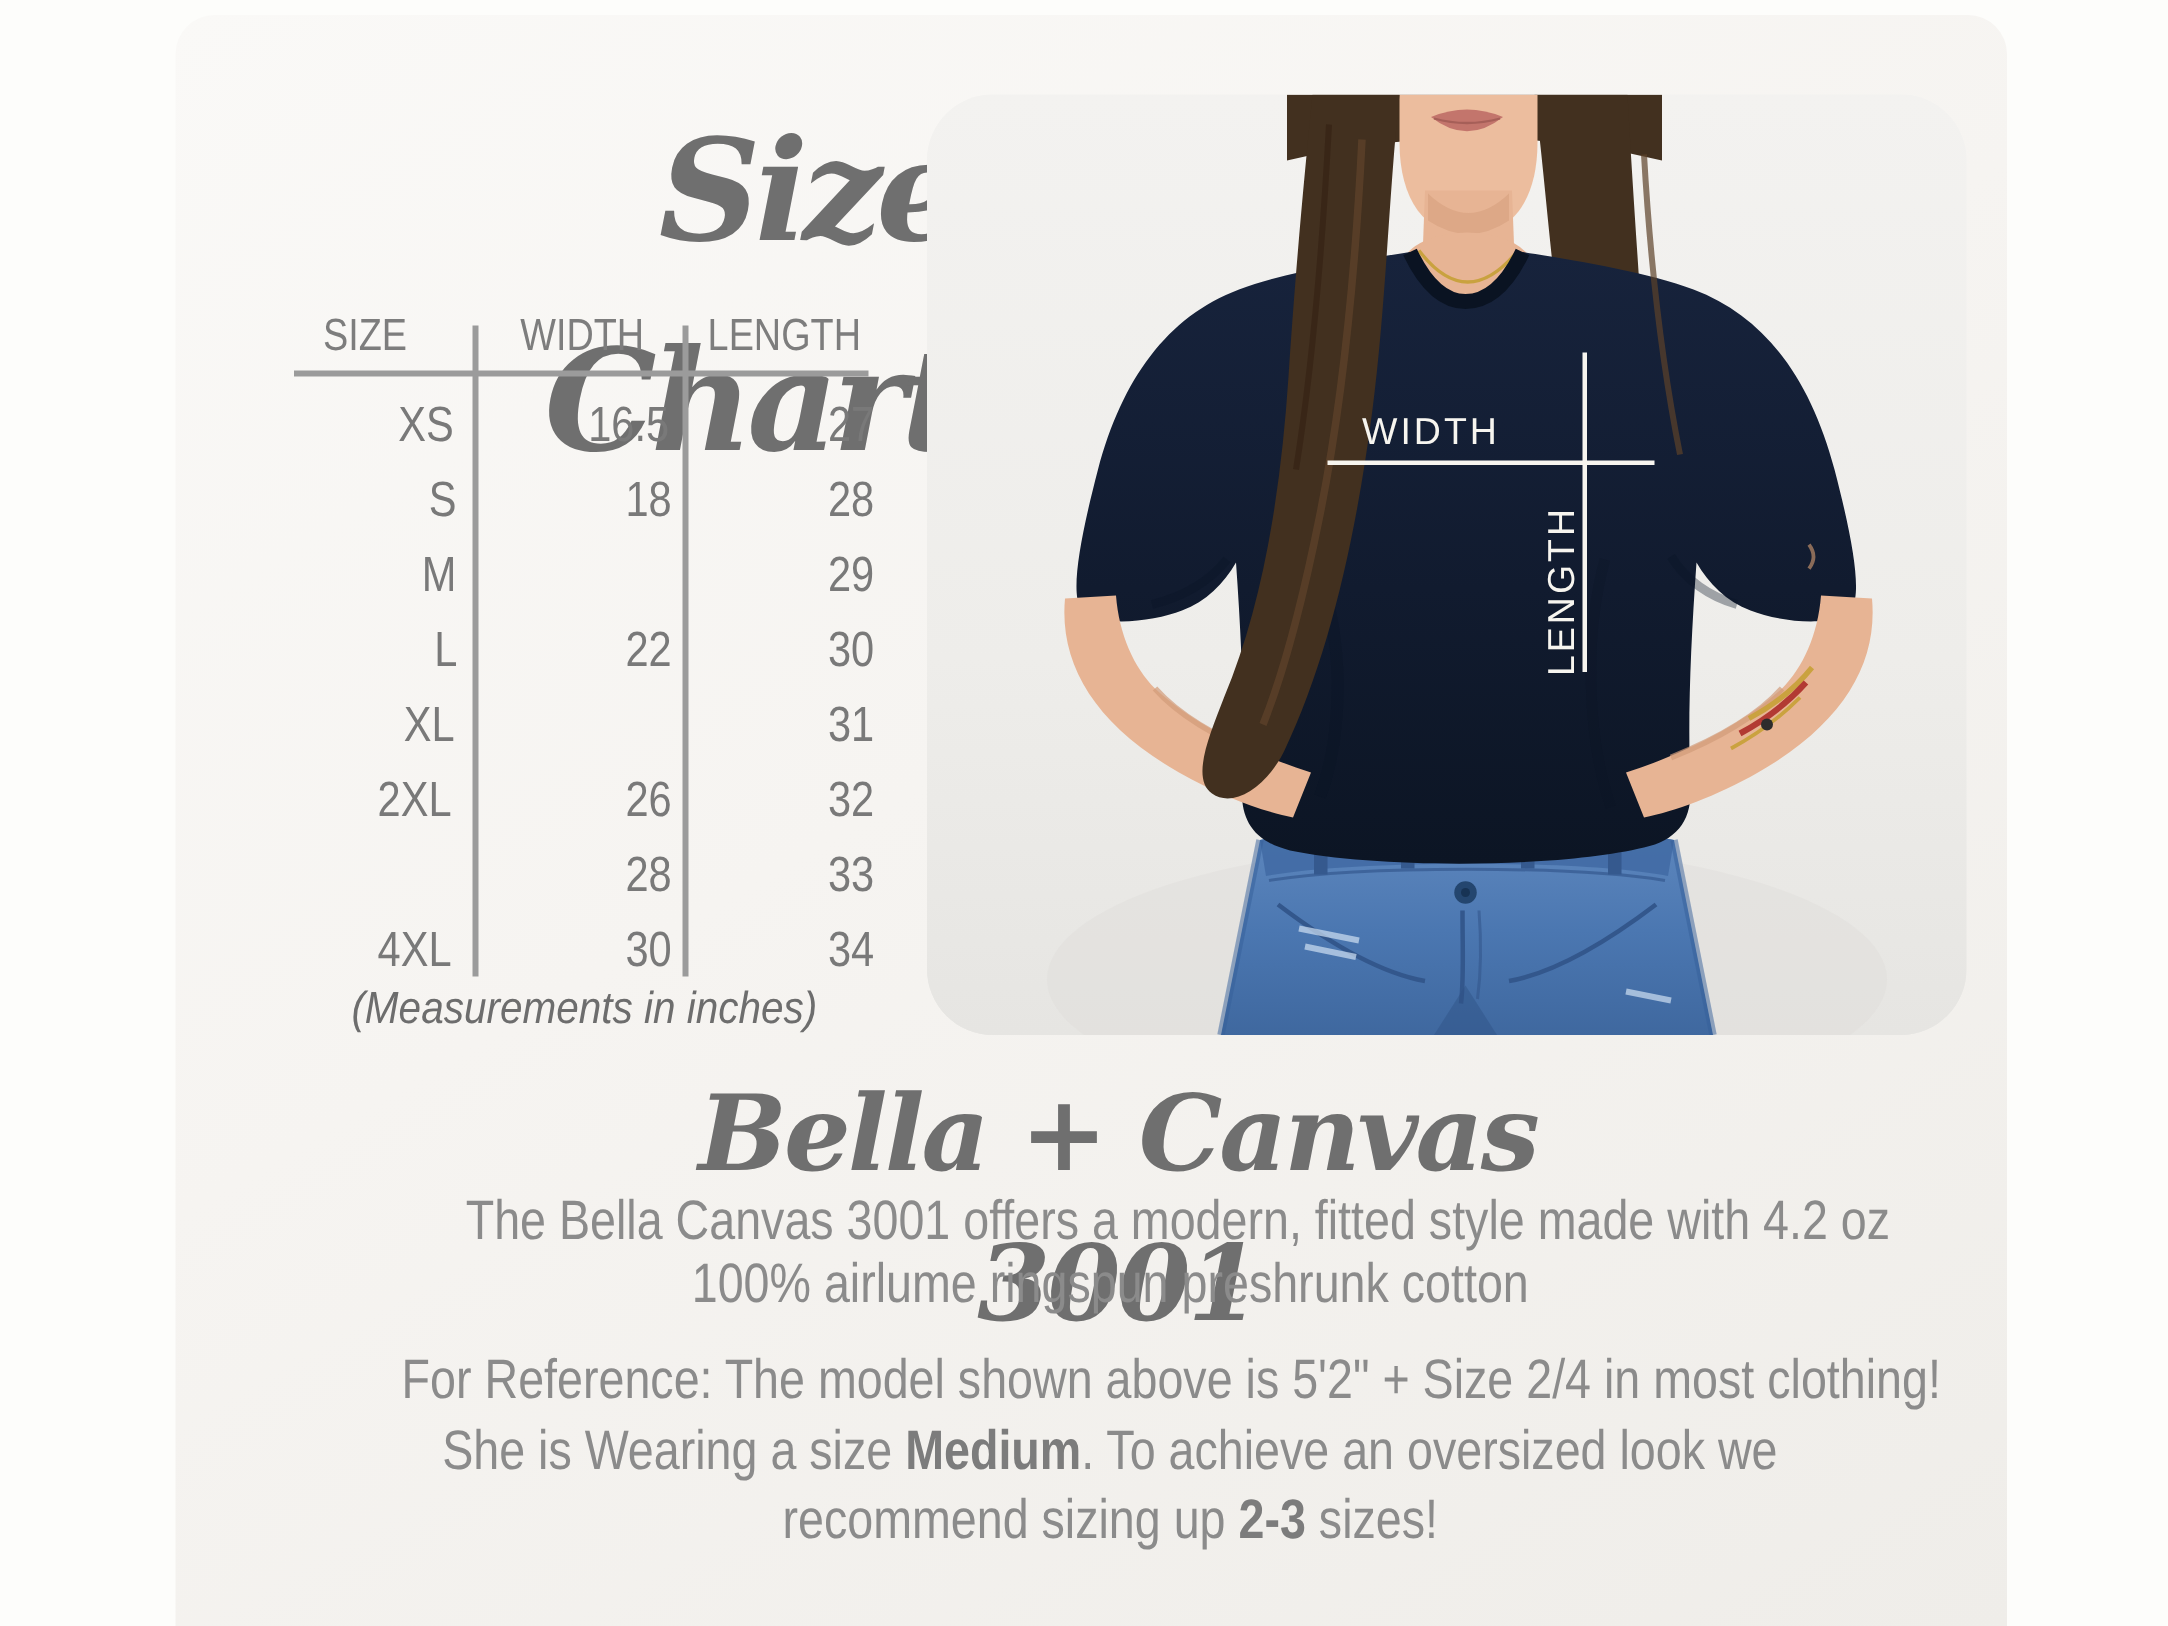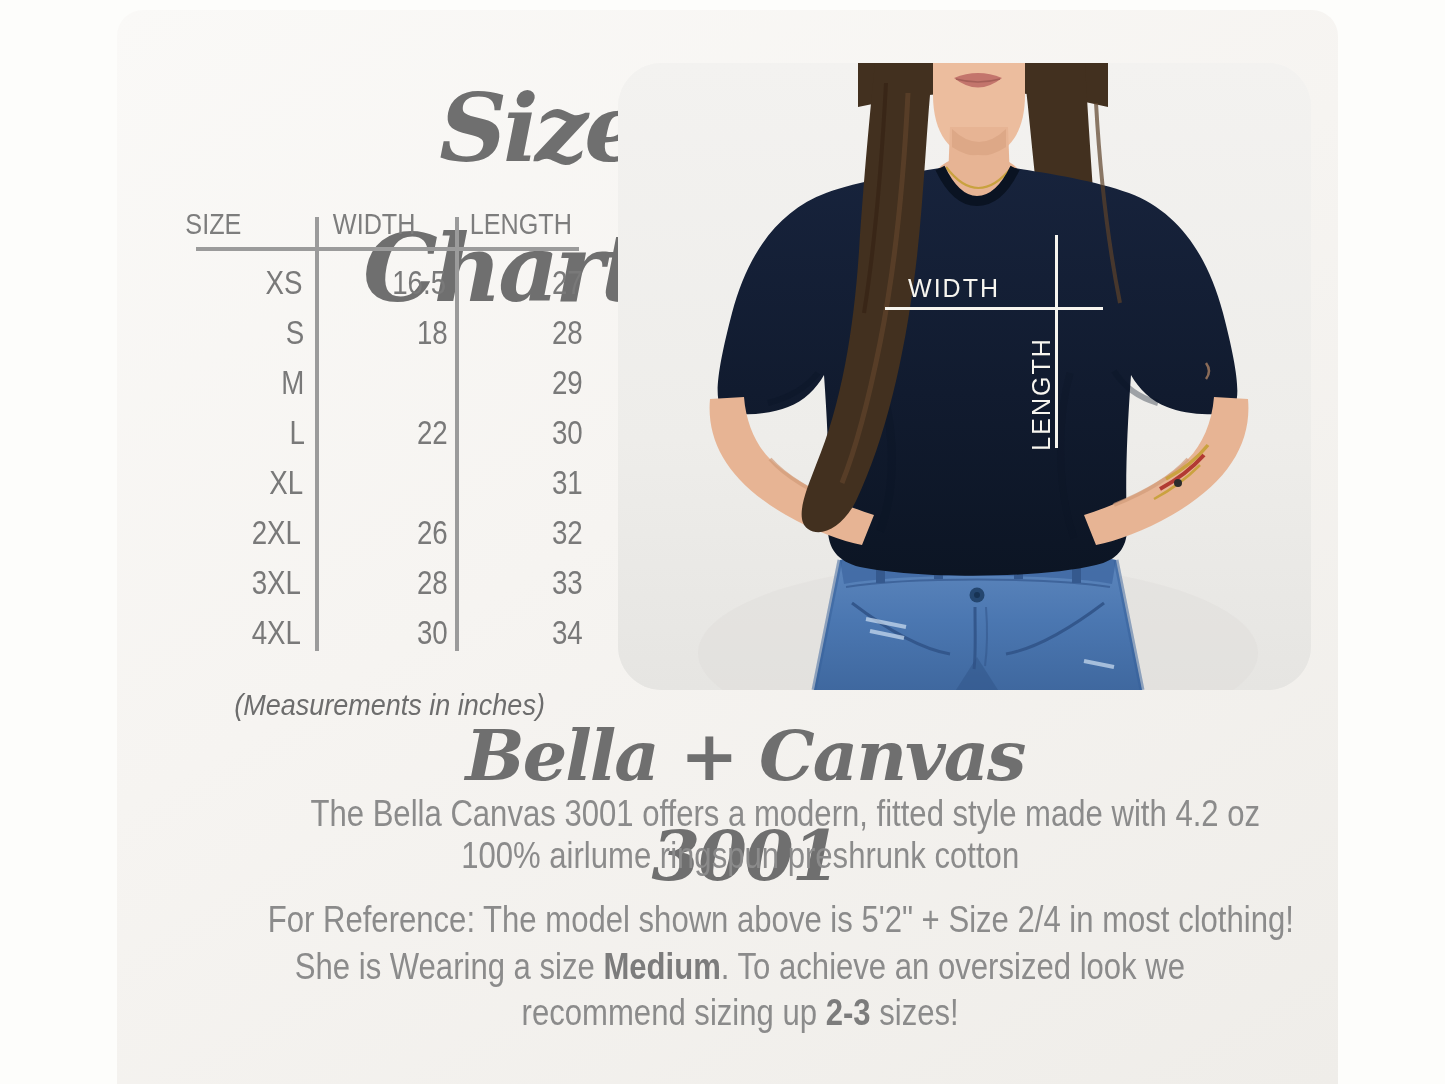--- a/index.html
+++ b/index.html
@@ -17,34 +17,34 @@
   }
   .script {
     font-family:"DejaVu Serif", serif;
     font-style:italic; font-weight:bold;
     color:#6f6f6f;
   }
   .cx { display:inline-block; transform:scaleX(.84); transform-origin:50% 50%; white-space:nowrap; }
   
   #size-title { position:absolute; left:140px; top:58px; width:500px; text-align:right;
                 font-size:94px; line-height:140px; letter-spacing:-4px; }
-  .th { position:absolute; top:205px; height:38px; line-height:38px; text-align:left;
+  .th { position:absolute; top:205px; height:38px; line-height:38px; text-align:center;
         font-size:30px; color:#7d7d7d; }
   .col-a { left:180px; width:126px; }
   .col-b { left:325px; width:126px; }
   .col-c { left:460px; width:126px; }
   .rule { position:absolute; background:#9b9b9b; }
   #rule-h  { left:196px; top:247px; width:383px; height:4px; }
   #rule-v1 { left:315px; top:217px; width:4px;  height:434px; }
   #rule-v2 { left:455px; top:217px; width:4px;  height:434px; }
   .trow { position:absolute; left:0; width:100%; height:50px; }
   .td { position:absolute; top:0; height:50px; line-height:50px; text-align:right;
         font-size:33px; color:#797979; }
   #note { position:absolute; left:140px; top:656px; width:500px; text-align:center;
-          font-style:italic; font-size:30px; color:#6d6d6d;margin-top:32px; }
+          font-style:italic; font-size:30px; color:#6d6d6d; }
   
   #photo {
     position:absolute; left:618px; top:63px; width:693px; height:627px;
     border-radius:44px; overflow:hidden;
     background:linear-gradient(180deg,#f3f2f0 0%,#eeedeb 60%,#e8e7e4 100%);
   }
   #photo svg { position:absolute; left:0; top:0; }
   .mline { position:absolute; background:#f7f5ef; }
   #line-w { left:267px; top:244px; width:218px; height:3px; }
   #line-l { left:437px; top:172px; width:3px; height:213px; }
@@ -102,21 +102,20 @@
 <div class="trow" style="top:458px">
   <div class="td col-a"><span class="cx">XL</span></div>
   <div class="td col-c"><span class="cx">31</span></div>
 </div>
 <div class="trow" style="top:508px">
   <div class="td col-a"><span class="cx">2XL</span></div>
   <div class="td col-b"><span class="cx">26</span></div>
   <div class="td col-c"><span class="cx">32</span></div>
 </div>
 <div class="trow" style="top:558px">
-  <div class="td col-a"><span class="cx">3XL</span></div>
   <div class="td col-b"><span class="cx">28</span></div>
   <div class="td col-c"><span class="cx">33</span></div>
 </div>
 <div class="trow" style="top:608px">
   <div class="td col-a"><span class="cx">4XL</span></div>
   <div class="td col-b"><span class="cx">30</span></div>
   <div class="td col-c"><span class="cx">34</span></div>
 </div>
 
 <div id="note">

